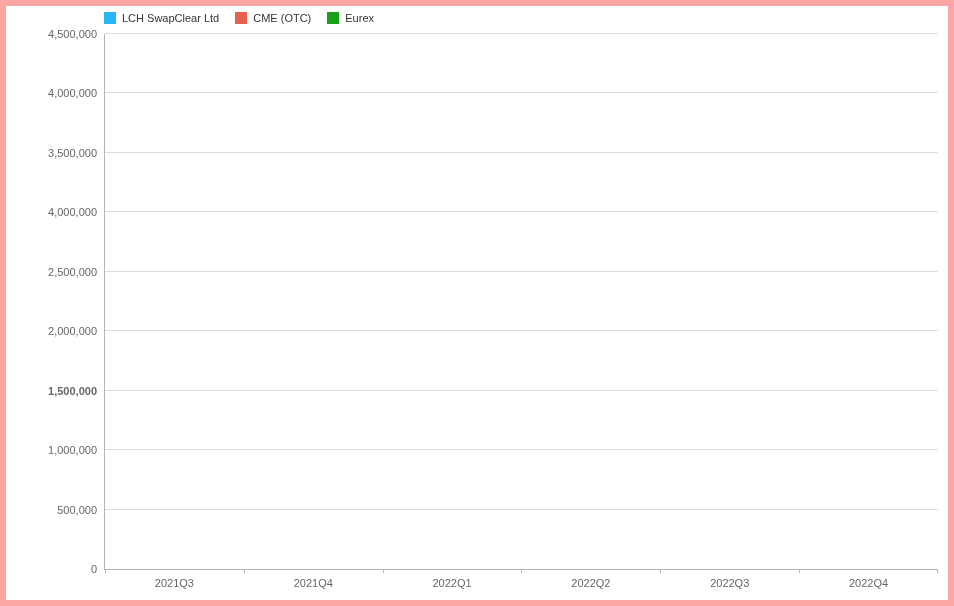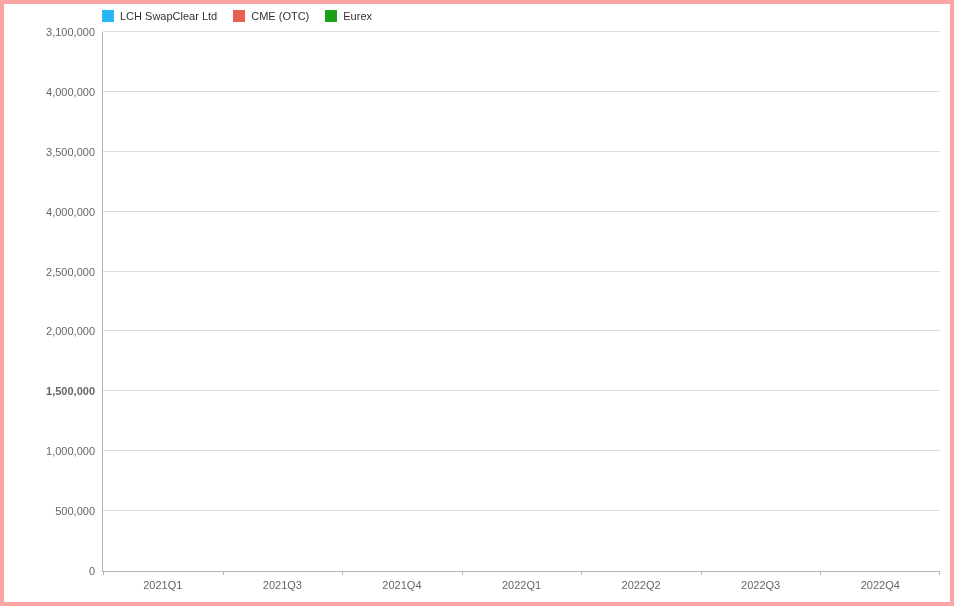--- a/index.html
+++ b/index.html
@@ -7,21 +7,21 @@
     padding: 0;
     font-family: Arial, Helvetica, sans-serif;
     font-size: 11px;
     color: #333;
     background: #fff;
   }
   .chart-frame {
     position: relative;
     width: 954px;
     height: 606px;
-    border: 4px solid #fca5a5;
+    border: 6px solid #fca5a5;
     box-sizing: border-box;
   }
   .legend {
     position: absolute;
     top: 6px;
     left: 98px;
     display: flex;
     gap: 16px;
     align-items: center;
     font-size: 11px;
@@ -114,29 +114,20 @@
         <span>CME (OTC)</span>
       </div>
       <div class="item">
         <span class="swatch" style="background: rgb(26, 161, 26);"></span>
         <span>Eurex</span>
       </div>
     </div>
 
   <div class="plot-area">
     <div class="bars">
-        <div class="cat">
-          <div class="x-tick"></div>
-          <div class="x-label">2021Q1</div>
-          <div class="stack">
-            <div class="seg" style="height: 99.3333%; background: rgb(41, 182, 246);"></div>
-            <div class="seg" style="height: 0.266667%; background: rgb(230, 97, 78);"></div>
-            <div class="seg" style="height: 0.111111%; background: rgb(26, 161, 26);"></div>
-          </div>
-        </div>
         <div class="cat">
           <div class="x-tick"></div>
           <div class="x-label">2021Q3</div>
           <div class="stack">
             <div class="seg" style="height: 41.5556%; background: rgb(41, 182, 246);"></div>
             <div class="seg" style="height: 0.266667%; background: rgb(230, 97, 78);"></div>
             <div class="seg" style="height: 0.111111%; background: rgb(26, 161, 26);"></div>
           </div>
         </div>
         <div class="cat">
@@ -197,16 +188,16 @@
       <div class="y-tick-label" style="bottom: 44.4444%; transform: translateY(50%);">2,000,000</div>
       <div class="grid-line" style="bottom: 55.5556%;"></div>
       <div class="y-tick-label" style="bottom: 55.5556%; transform: translateY(50%); margin-left: 20px;">2,500,000</div>
       <div class="grid-line" style="bottom: 66.6667%;"></div>
       <div class="y-tick-label" style="bottom: 66.6667%; transform: translateY(50%);">4,000,000</div>
       <div class="grid-line" style="bottom: 77.7778%;"></div>
       <div class="y-tick-label" style="bottom: 77.7778%; transform: translateY(50%);">3,500,000</div>
       <div class="grid-line" style="bottom: 88.8889%;"></div>
       <div class="y-tick-label" style="bottom: 88.8889%; transform: translateY(50%);">4,000,000</div>
       <div class="grid-line" style="bottom: 100%;"></div>
-      <div class="y-tick-label" style="bottom: 100%; transform: translateY(50%);">3,100,000</div>
+      <div class="y-tick-label" style="bottom: 100%; transform: translateY(50%);">4,500,000</div>
     </div>
 
 </div>
 
 </body></html>

